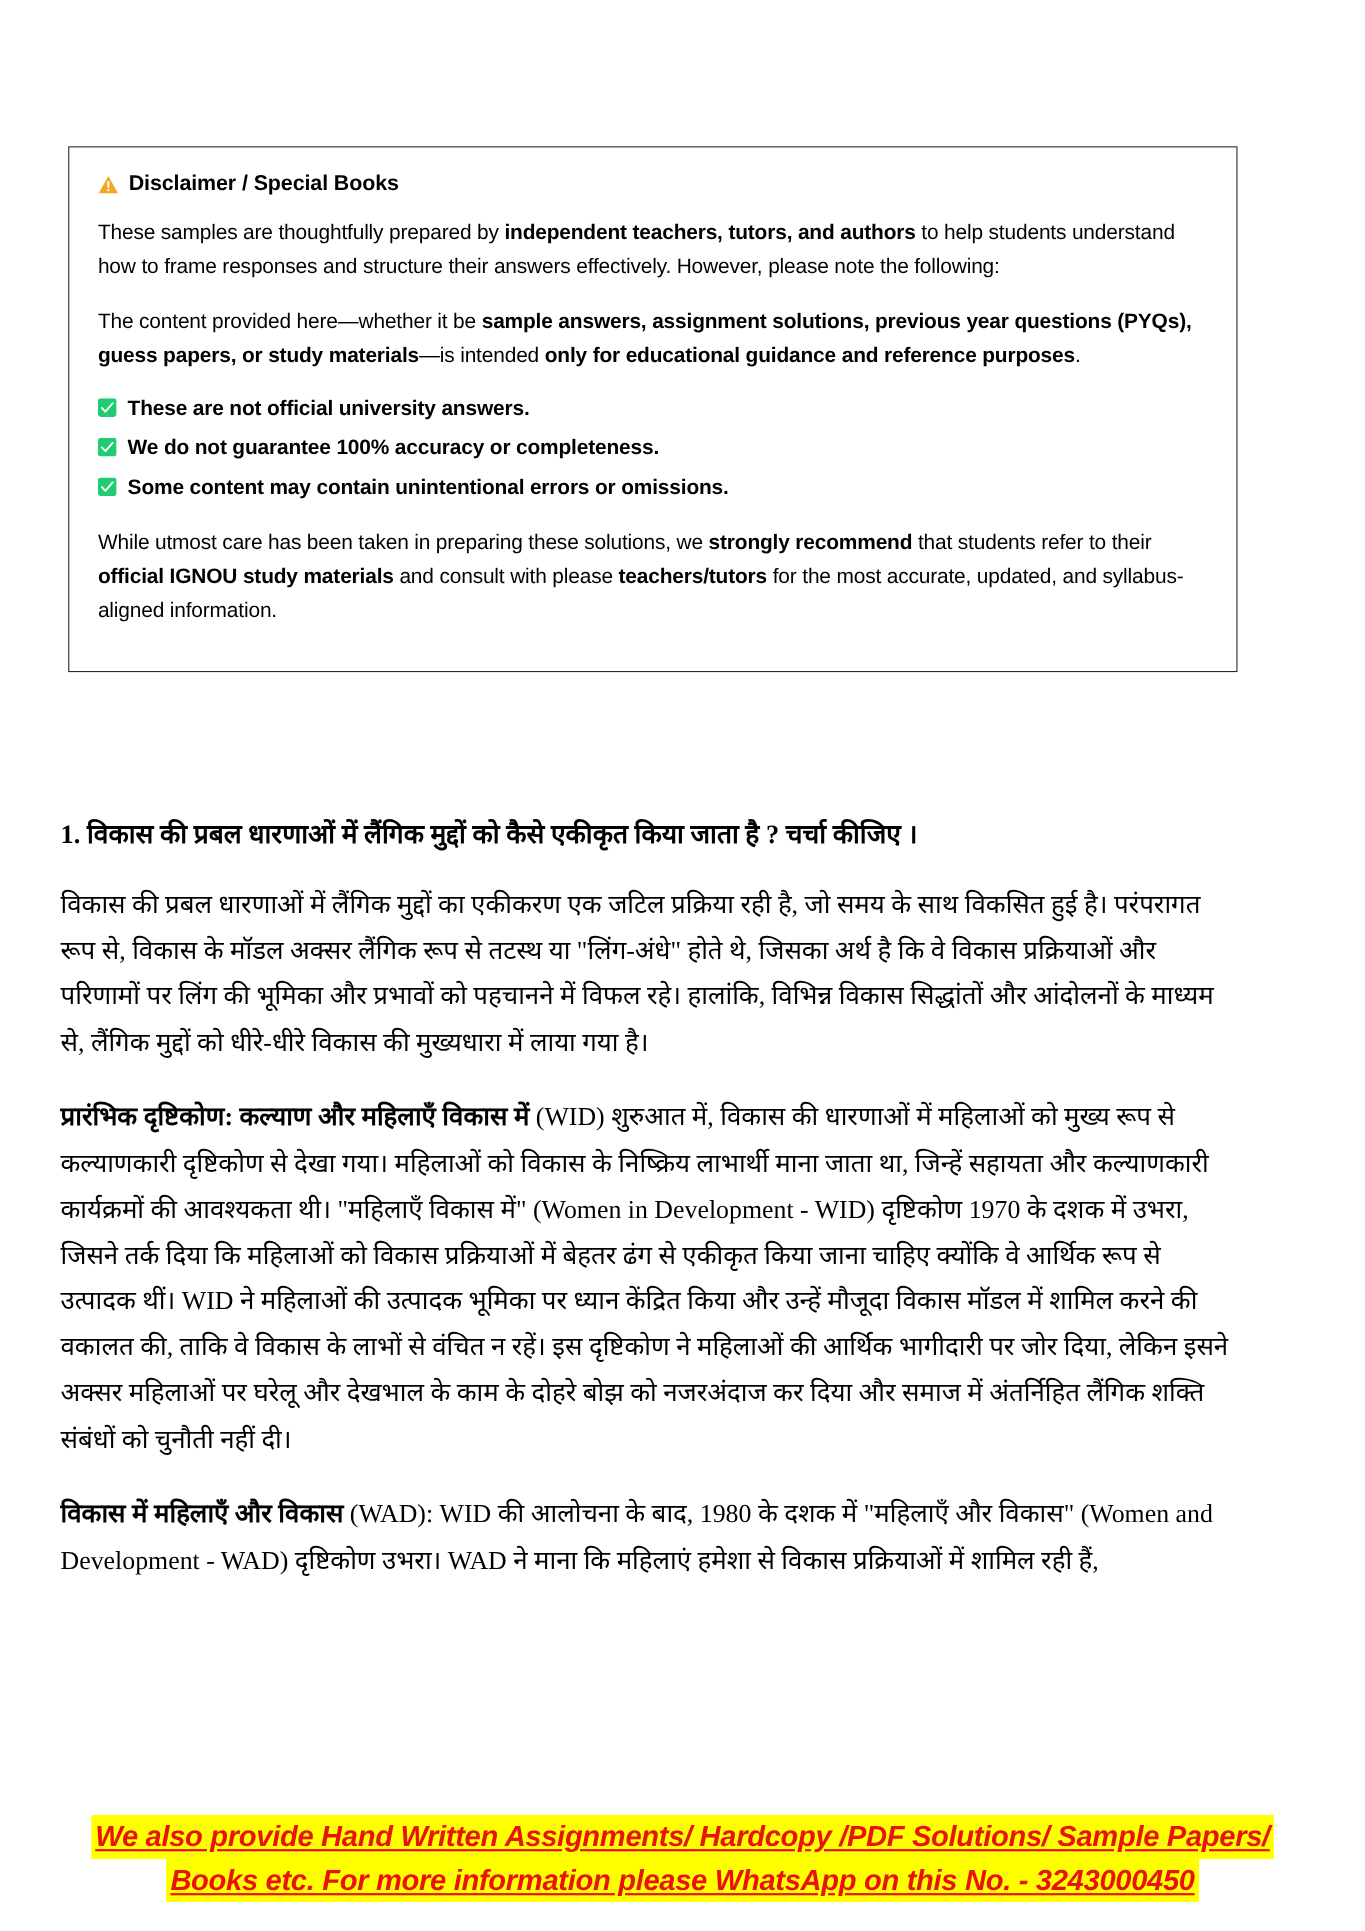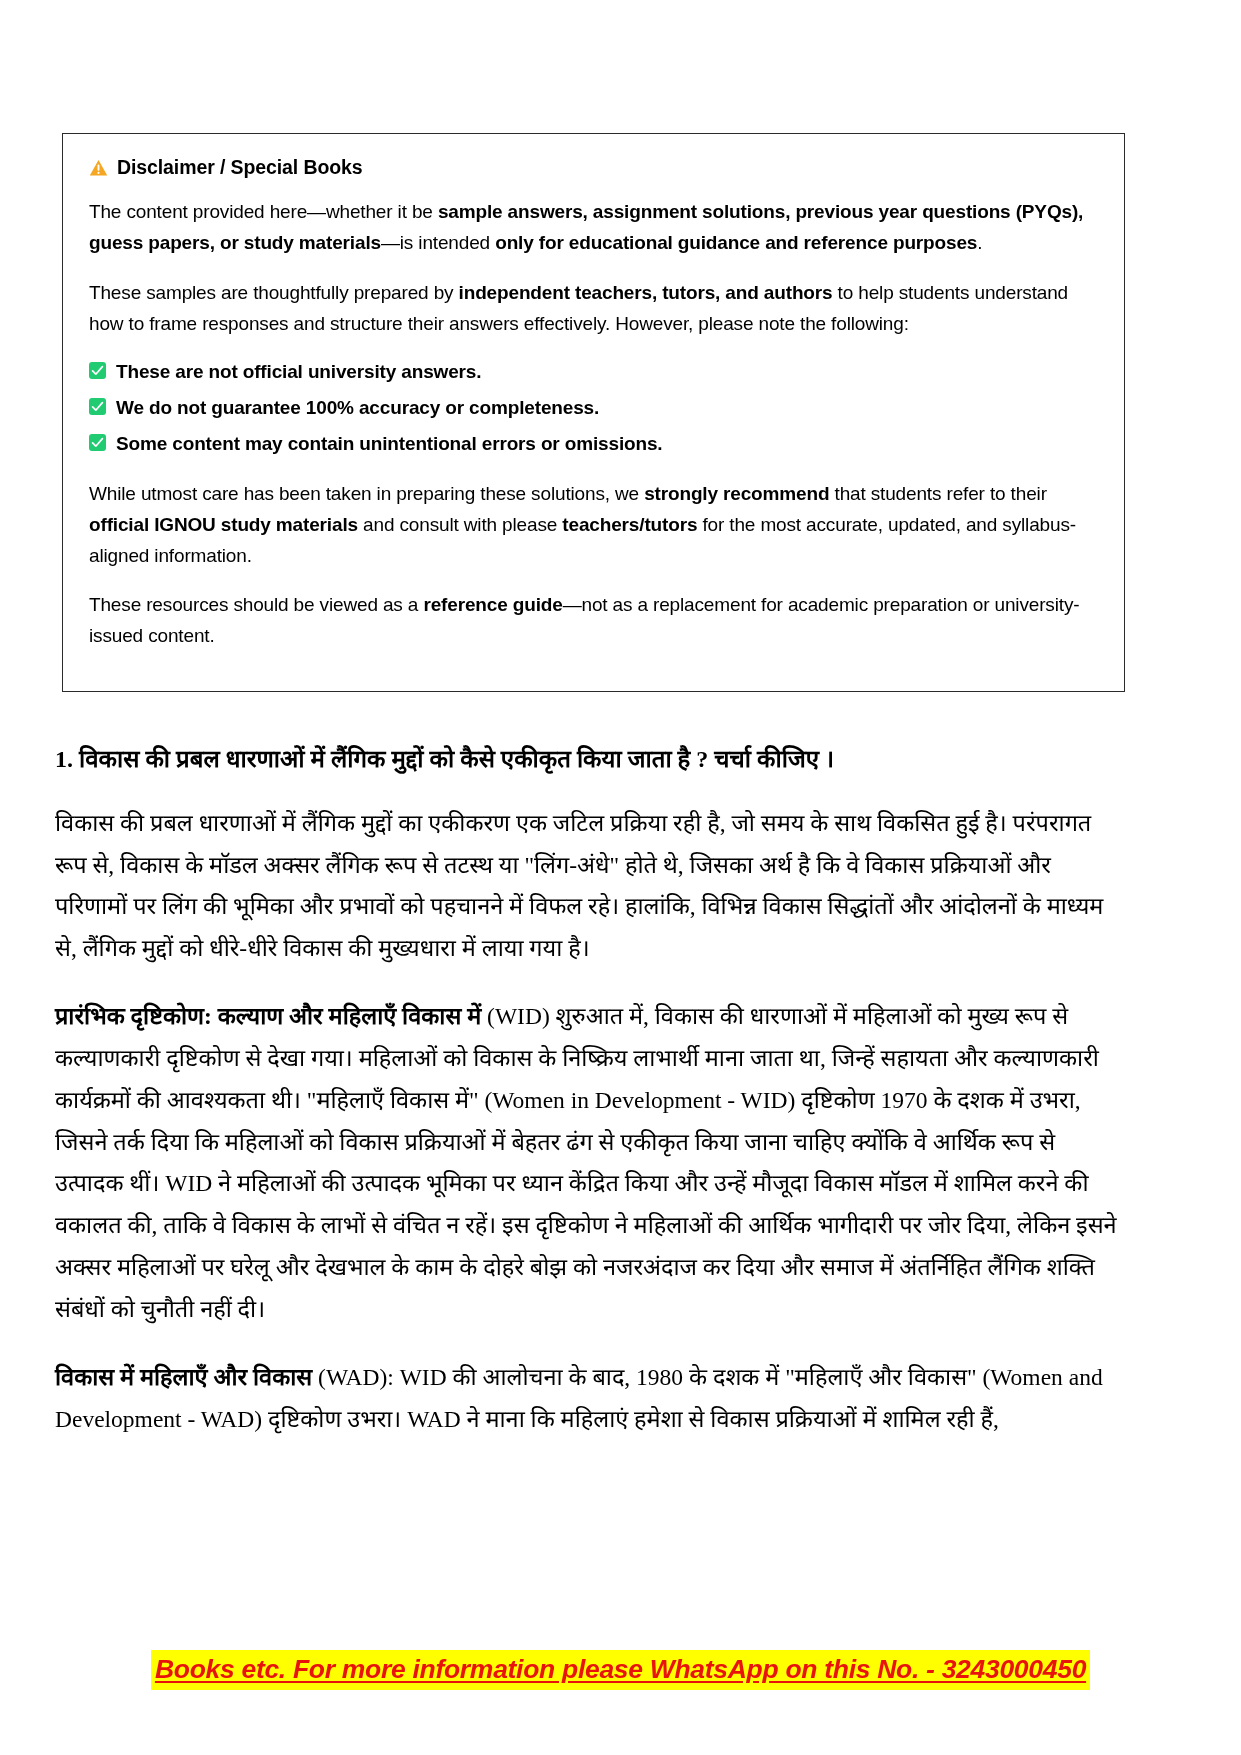--- a/index.html
+++ b/index.html
@@ -145,23 +145,23 @@
     <span class="warn-icon">
       <svg width="19" height="18" viewBox="0 0 19 18">
         <path d="M9.5 1 L18.2 16.6 L0.8 16.6 Z" fill="#F5A623"></path>
         <rect x="8.55" y="5.6" width="1.9" height="6.1" rx="0.9" fill="#ffffff"></rect>
         <circle cx="9.5" cy="13.9" r="1.05" fill="#ffffff"></circle>
       </svg>
     </span>
     <span>Disclaimer / Special Books</span>
   </div>
 
+  <p class="disc-p"><span>These samples are thoughtfully prepared by </span><b>independent teachers, tutors, and authors</b><span> to help students understand how to frame responses and structure their answers effectively. However, please note the following:</span></p>
+
   <p class="disc-p"><span>The content provided here—whether it be </span><b>sample answers, assignment solutions, previous year questions (PYQs), guess papers, or study materials</b><span>—is intended </span><b>only for educational guidance and reference purposes</b><span>.</span></p>
-
-  <p class="disc-p"><span>These samples are thoughtfully prepared by </span><b>independent teachers, tutors, and authors</b><span> to help students understand how to frame responses and structure their answers effectively. However, please note the following:</span></p>
 
   <ul class="check-list">
     <li class="check-item">
       <span class="check-icon">
         <svg width="17" height="17" viewBox="0 0 17 17">
           <rect x="0" y="0" width="17" height="17" rx="3" fill="#21CB72"></rect>
           <path d="M3.6 8.8 L6.8 12.2 L13.4 4.6" stroke="#ffffff" stroke-width="1.7" fill="none" stroke-linecap="round" stroke-linejoin="round"></path>
         </svg>
       </span>
       <span>These are not official university answers.</span>
@@ -181,34 +181,36 @@
           <rect x="0" y="0" width="17" height="17" rx="3" fill="#21CB72"></rect>
           <path d="M3.6 8.8 L6.8 12.2 L13.4 4.6" stroke="#ffffff" stroke-width="1.7" fill="none" stroke-linecap="round" stroke-linejoin="round"></path>
         </svg>
       </span>
       <span>Some content may contain unintentional errors or omissions.</span>
     </li>
   </ul>
 
   <p class="disc-p"><span>While utmost care has been taken in preparing these solutions, we </span><b>strongly recommend</b><span> that students refer to their </span><b>official IGNOU study materials</b><span> and consult with please </span><b>teachers/tutors</b><span> for the most accurate, updated, and syllabus-aligned information.</span></p>
 
-  <p class="disc-p"><span>These resources should be viewed as a </span><b>reference guide</b><span>—not as a replacement for academic preparation or university-issued content.</span></p>
 
 
 </div>
 
 <div class="hindi-wrap">
 
   <h2 class="q-heading">1. विकास की प्रबल धारणाओं में लैंगिक मुद्दों को कैसे एकीकृत किया जाता है ? चर्चा कीजिए ।</h2>
 
   <p class="h-para">विकास की प्रबल धारणाओं में लैंगिक मुद्दों का एकीकरण एक जटिल प्रक्रिया रही है, जो समय के साथ विकसित हुई है। परंपरागत रूप से, विकास के मॉडल अक्सर लैंगिक रूप से तटस्थ या "लिंग-अंधे" होते थे, जिसका अर्थ है कि वे विकास प्रक्रियाओं और परिणामों पर लिंग की भूमिका और प्रभावों को पहचानने में विफल रहे। हालांकि, विभिन्न विकास सिद्धांतों और आंदोलनों के माध्यम से, लैंगिक मुद्दों को धीरे-धीरे विकास की मुख्यधारा में लाया गया है।</p>
 
   <p class="h-para"><b>प्रारंभिक दृष्टिकोण: कल्याण और महिलाएँ विकास में</b><span> (WID) शुरुआत में, विकास की धारणाओं में महिलाओं को मुख्य रूप से कल्याणकारी दृष्टिकोण से देखा गया। महिलाओं को विकास के निष्क्रिय लाभार्थी माना जाता था, जिन्हें सहायता और कल्याणकारी कार्यक्रमों की आवश्यकता थी। "महिलाएँ विकास में" (Women in Development - WID) दृष्टिकोण 1970 के दशक में उभरा, जिसने तर्क दिया कि महिलाओं को विकास प्रक्रियाओं में बेहतर ढंग से एकीकृत किया जाना चाहिए क्योंकि वे आर्थिक रूप से उत्पादक थीं। WID ने महिलाओं की उत्पादक भूमिका पर ध्यान केंद्रित किया और उन्हें मौजूदा विकास मॉडल में शामिल करने की वकालत की, ताकि वे विकास के लाभों से वंचित न रहें। इस दृष्टिकोण ने महिलाओं की आर्थिक भागीदारी पर जोर दिया, लेकिन इसने अक्सर महिलाओं पर घरेलू और देखभाल के काम के दोहरे बोझ को नजरअंदाज कर दिया और समाज में अंतर्निहित लैंगिक शक्ति संबंधों को चुनौती नहीं दी।</span></p>
 
   <p class="h-para"><b>विकास में महिलाएँ और विकास</b><span> (WAD): WID की आलोचना के बाद, 1980 के दशक में "महिलाएँ और विकास" (Women and Development - WAD) दृष्टिकोण उभरा। WAD ने माना कि महिलाएं हमेशा से विकास प्रक्रियाओं में शामिल रही हैं,</span></p>
 
 </div>
 
 <div class="footer-banner">
+  <div>
+    <span class="fb-line">We also provide Hand Written Assignments/ Hardcopy /PDF Solutions/ Sample Papers/</span>
+  </div>
   <div>
     <span class="fb-line">Books etc. For more information please WhatsApp on this No. - 3243000450</span>
   </div>
 </div>
 
 </body></html>

